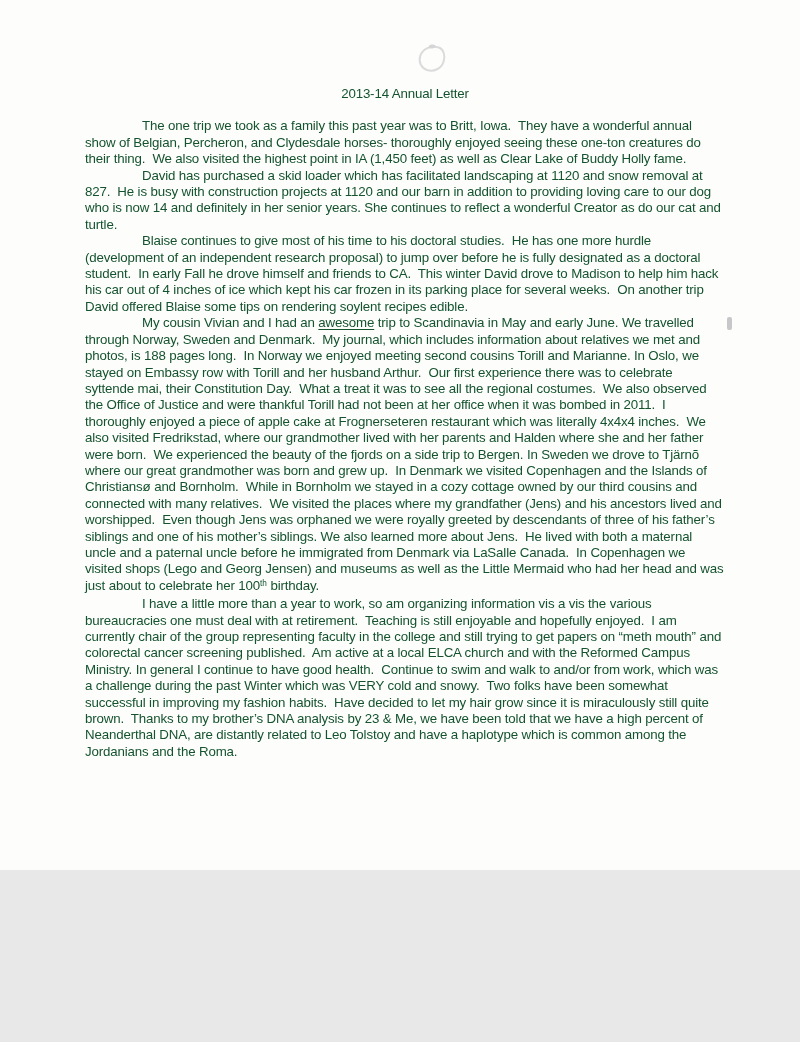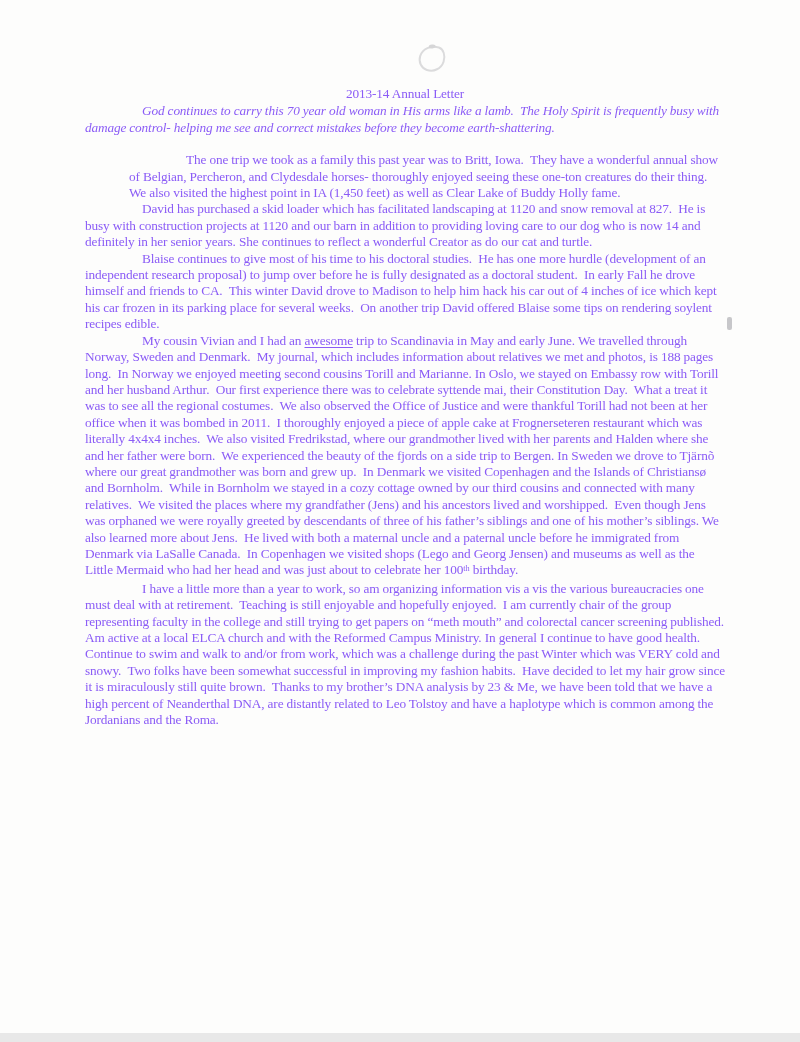--- a/index.html
+++ b/index.html
@@ -1,24 +1,24 @@
 <!DOCTYPE html>
 <html><head>
 <meta charset="utf-8">
 <style>
   html, body { margin: 0; padding: 0; background: #e8e8e8; }
   .page {
     position: relative;
     width: 800px;
-    height: 1033px;
+    height: 870px;
     margin: 0 auto;
     background: #fdfdfc;
     overflow: hidden;
-    font-family: Liberation Serif, serif;
-    color: #8b5cf6;
+    font-family: Liberation Sans, sans-serif;
+    color: #14532d;
   }
   .content {
     position: absolute;
     left: 85px;
     top: 86px;
     width: 640px;
     font-size: 13.3px;
     line-height: 16.4px;
     letter-spacing: -0.15px;
   }
@@ -26,21 +26,21 @@
     text-align: center;
     white-space: pre-wrap;
     margin: 0 0 1px 0;
   }
   .para {
     margin: 0;
     text-indent: 57px;
     white-space: pre-wrap;
   }
   .para.intro { font-style: italic; }
-  .para.space-above { margin-top: 16px; margin-left: 44px; }
+  .para.space-above { margin-top: 16px; }
   .run.underline { text-decoration: underline; text-underline-offset: 2px; text-align: center; }
   .run.superscript {
     font-size: 0.62em;
     vertical-align: baseline;
     position: relative;
     top: -0.45em;
     letter-spacing: 0;
   }
   
   .smudge-top {
@@ -78,21 +78,20 @@
 </style>
 </head>
 <body>
 
 <div class="page">
   <div class="smudge-top"></div>
   <div class="smudge-right"></div>
   <div class="content">
     <div class="title">2013-14 Annual Letter</div>
     <div>
-        <p class="para intro"><span class="run">God continues to carry this 70 year old woman in His arms like a lamb.  The Holy Spirit is frequently busy with damage control- helping me see and correct mistakes before they become earth-shattering.</span></p>
         <p class="para space-above"><span class="run">The one trip we took as a family this past year was to Britt, Iowa.  They have a wonderful annual show of Belgian, Percheron, and Clydesdale horses- thoroughly enjoyed seeing these one-ton creatures do their thing.  We also visited the highest point in IA (1,450 feet) as well as Clear Lake of Buddy Holly fame.</span></p>
         <p class="para"><span class="run">David has purchased a skid loader which has facilitated landscaping at 1120 and snow removal at 827.  He is busy with construction projects at 1120 and our barn in addition to providing loving care to our dog who is now 14 and definitely in her senior years. She continues to reflect a wonderful Creator as do our cat and turtle.</span></p>
         <p class="para"><span class="run">Blaise continues to give most of his time to his doctoral studies.  He has one more hurdle (development of an independent research proposal) to jump over before he is fully designated as a doctoral student.  In early Fall he drove himself and friends to CA.  This winter David drove to Madison to help him hack his car out of 4 inches of ice which kept his car frozen in its parking place for several weeks.  On another trip David offered Blaise some tips on rendering soylent recipes edible.</span></p>
         <p class="para"><span class="run">My cousin Vivian and I had an </span><span class="run underline">awesome</span><span class="run"> trip to Scandinavia in May and early June. We travelled through Norway, Sweden and Denmark.  My journal, which includes information about relatives we met and photos, is 188 pages long.  In Norway we enjoyed meeting second cousins Torill and Marianne. In Oslo, we stayed on Embassy row with Torill and her husband Arthur.  Our first experience there was to celebrate syttende mai, their Constitution Day.  What a treat it was to see all the regional costumes.  We also observed the Office of Justice and were thankful Torill had not been at her office when it was bombed in 2011.  I thoroughly enjoyed a piece of apple cake at Frognerseteren restaurant which was literally 4x4x4 inches.  We also visited Fredrikstad, where our grandmother lived with her parents and Halden where she and her father were born.  We experienced the beauty of the fjords on a side trip to Bergen. In Sweden we drove to Tjärnõ where our great grandmother was born and grew up.  In Denmark we visited Copenhagen and the Islands of Christiansø and Bornholm.  While in Bornholm we stayed in a cozy cottage owned by our third cousins and connected with many relatives.  We visited the places where my grandfather (Jens) and his ancestors lived and worshipped.  Even though Jens was orphaned we were royally greeted by descendants of three of his father’s siblings and one of his mother’s siblings. We also learned more about Jens.  He lived with both a maternal uncle and a paternal uncle before he immigrated from Denmark via LaSalle Canada.  In Copenhagen we visited shops (Lego and Georg Jensen) and museums as well as the Little Mermaid who had her head and was just about to celebrate her 100</span><span class="run superscript">th</span><span class="run"> birthday.</span></p>
         <p class="para"><span class="run">I have a little more than a year to work, so am organizing information vis a vis the various bureaucracies one must deal with at retirement.  Teaching is still enjoyable and hopefully enjoyed.  I am currently chair of the group representing faculty in the college and still trying to get papers on “meth mouth” and colorectal cancer screening published.  Am active at a local ELCA church and with the Reformed Campus Ministry. In general I continue to have good health.  Continue to swim and walk to and/or from work, which was a challenge during the past Winter which was VERY cold and snowy.  Two folks have been somewhat successful in improving my fashion habits.  Have decided to let my hair grow since it is miraculously still quite brown.  Thanks to my brother’s DNA analysis by 23 &amp; Me, we have been told that we have a high percent of Neanderthal DNA, are distantly related to Leo Tolstoy and have a haplotype which is common among the Jordanians and the Roma.</span></p>
       </div>
   </div>
 </div>
 
 </body></html>

